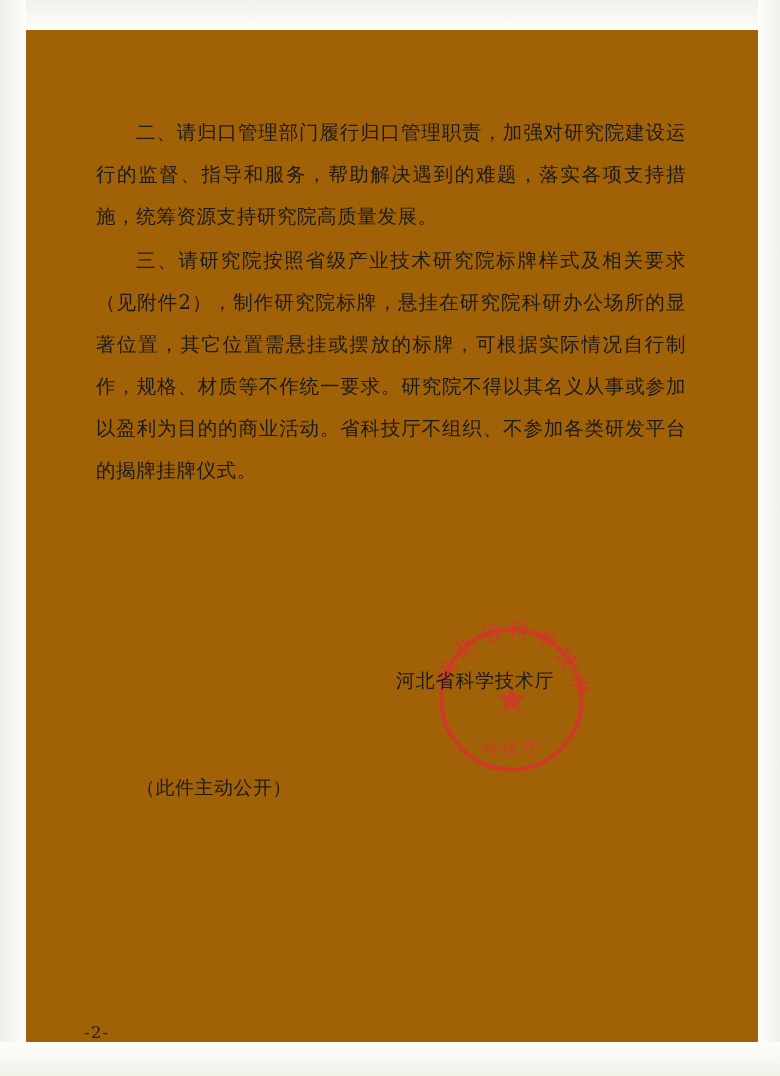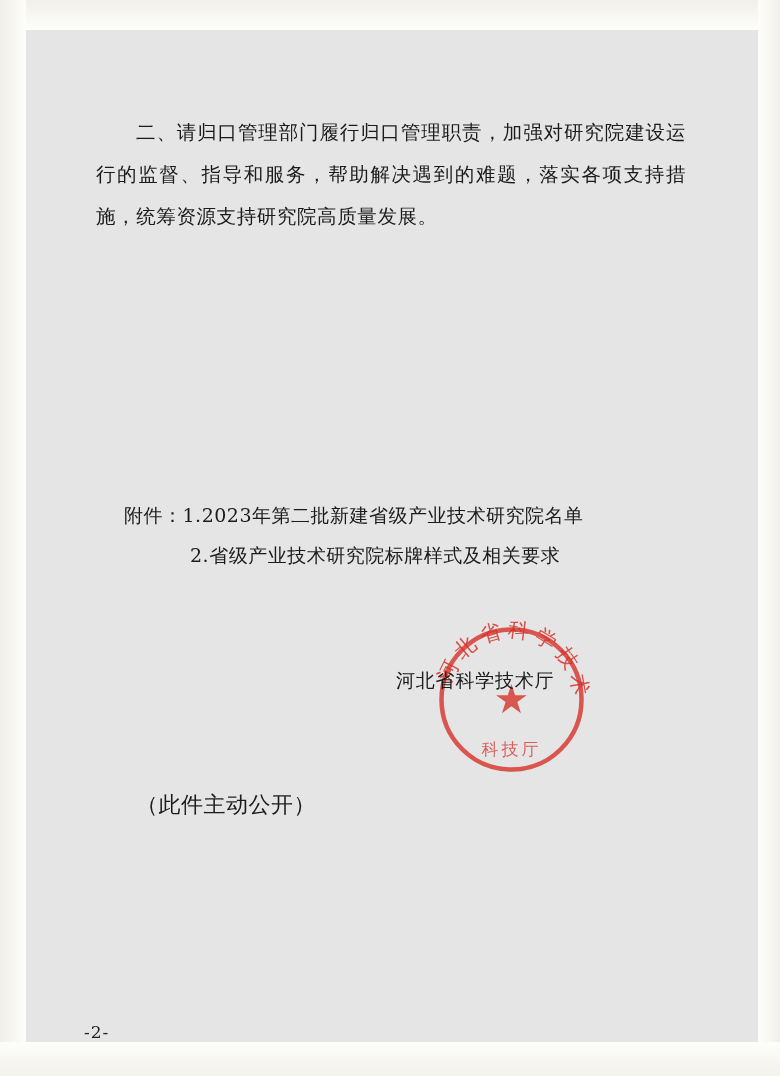--- a/index.html
+++ b/index.html
@@ -7,21 +7,21 @@
     padding: 0;
     background: #ffffff;
   }
   body {
     font-family: "DejaVu Serif", "Liberation Serif", serif;
   }
   .page {
     position: relative;
     width: 780px;
     height: 1076px;
-    background: #e5e5e5;
+    background: #a16207;
     overflow: hidden;
   }
   
   .scan-edge-left {
     position: absolute;
     left: 0; top: 0;
     width: 26px; height: 100%;
     background: linear-gradient(to right, #efeee8 0%, #f8f7f3 55%, #fdfdfb 100%);
     pointer-events: none;
   }
@@ -100,24 +100,23 @@
     width: 175px;
     height: 175px;
     z-index: 2;
     pointer-events: none;
   }
 
   .public-note {
     position: absolute;
     left: 136px;
     top: 775px;
-    font-size: 22px;
+    font-size: 19px;
     color: #1b1b1b;
     letter-spacing: 0.5px;
-    margin-top: 15px;
   }
 
   .page-number {
     position: absolute;
     left: 84px;
     top: 1022px;
     font-size: 17px;
     color: #222;
     letter-spacing: 1px;
   }
@@ -127,28 +126,23 @@
 
 <div class="page">
 
   <div class="scan-edge-top"></div>
   <div class="scan-edge-left"></div>
   <div class="scan-edge-right"></div>
   <div class="scan-edge-bottom"></div>
 
   <div class="body-text">
     <p class="para indent">二、请归口管理部门履行归口管理职责，加强对研究院建设运行的监督、指导和服务，帮助解决遇到的难题，落实各项支持措施，统筹资源支持研究院高质量发展。</p>
+    <p class="para indent">三、请研究院按照省级产业技术研究院标牌样式及相关要求（见附件2），制作研究院标牌，悬挂在研究院科研办公场所的显著位置，其它位置需悬挂或摆放的标牌，可根据实际情况自行制作，规格、材质等不作统一要求。研究院不得以其名义从事或参加以盈利为目的的商业活动。省科技厅不组织、不参加各类研发平台的揭牌挂牌仪式。</p>
   </div>
 
-  <div class="attachments">
-    <div>
-      <span>附件：</span><span>1.2023年第二批新建省级产业技术研究院名单</span>
-    </div>
-    <div class="att-line2">2.省级产业技术研究院标牌样式及相关要求</div>
-  </div>
 
   <div class="seal">
     <svg width="175" height="175" viewBox="0 0 175 175" xmlns="http://www.w3.org/2000/svg">
       <defs>
         <path id="sealArc" d="M 87.5,20 m -60,0 a 60,60 0 1,1 120,0 a 60,60 0 1,1 -120,0" fill="none"></path>
         <path id="sealTextPath" d="M 25,87.5 a 62.5,62.5 0 1,1 125,0" fill="none"></path>
       </defs>
       <circle cx="87.5" cy="87.5" r="70" fill="none" stroke="#d6342c" stroke-width="4.5" opacity="0.82"></circle>
       <text font-size="21" fill="#d6342c" opacity="0.85" font-family="DejaVu Serif, serif" letter-spacing="5">
         <textPath href="#sealTextPath" startOffset="8%">河北省科学技术厅</textPath>

